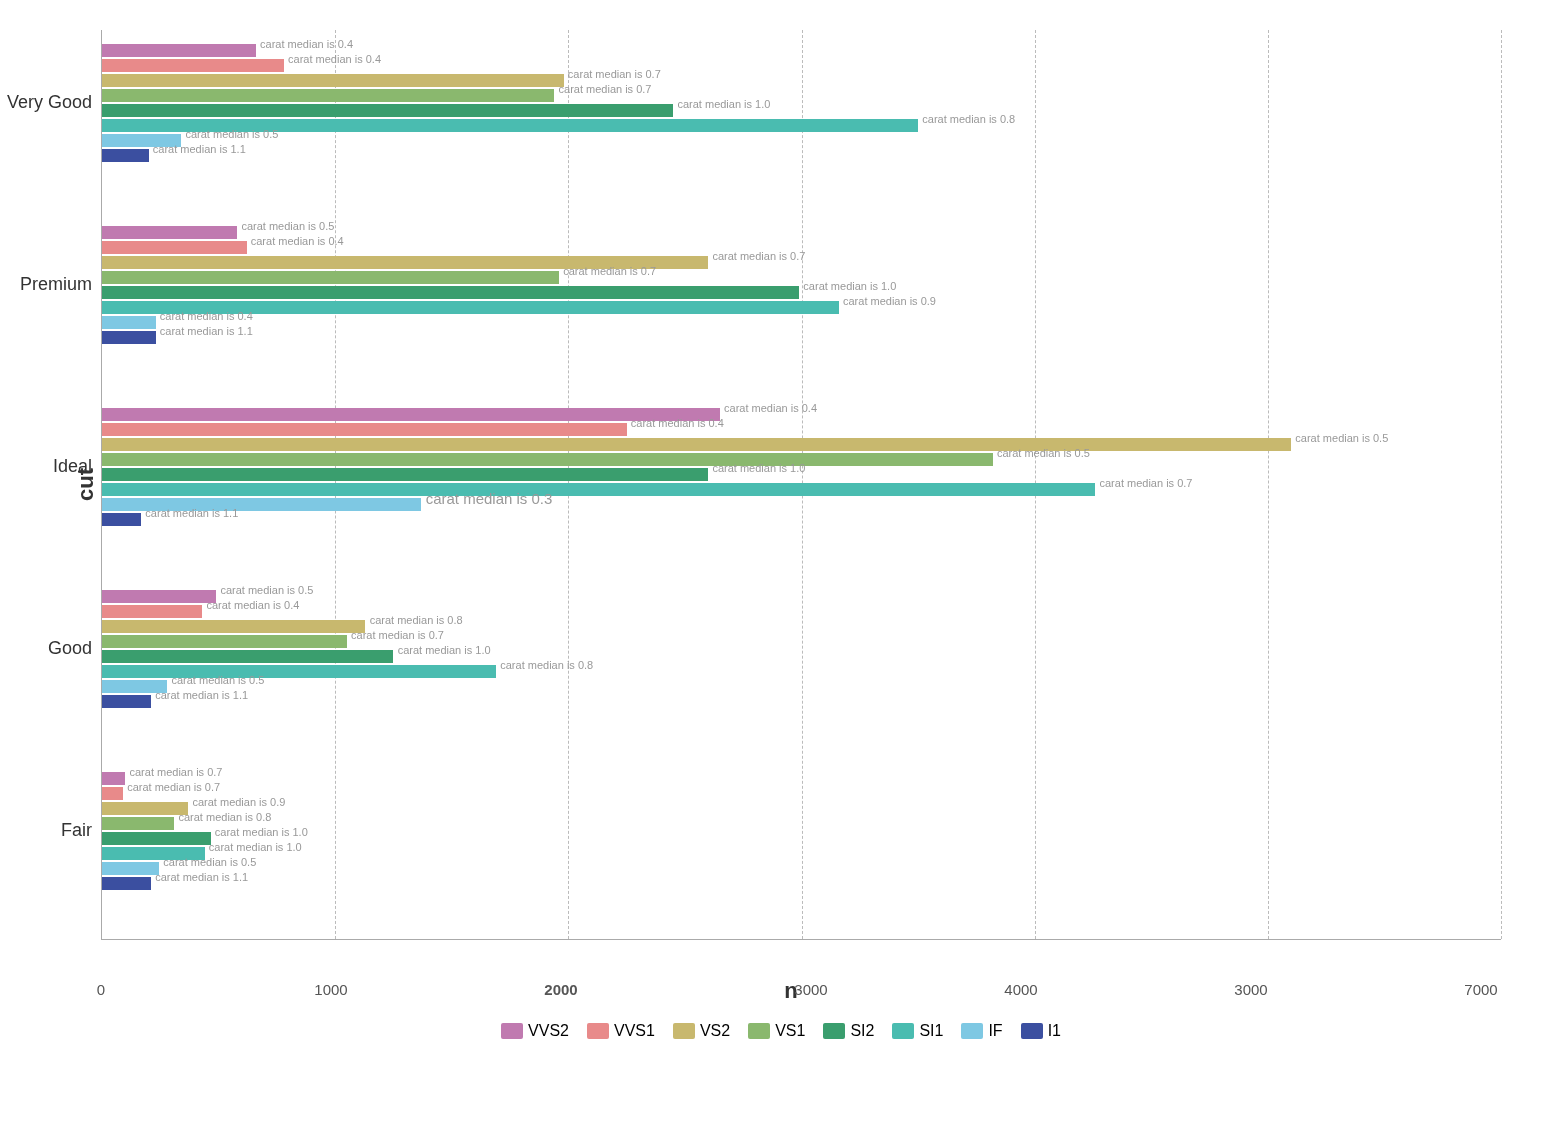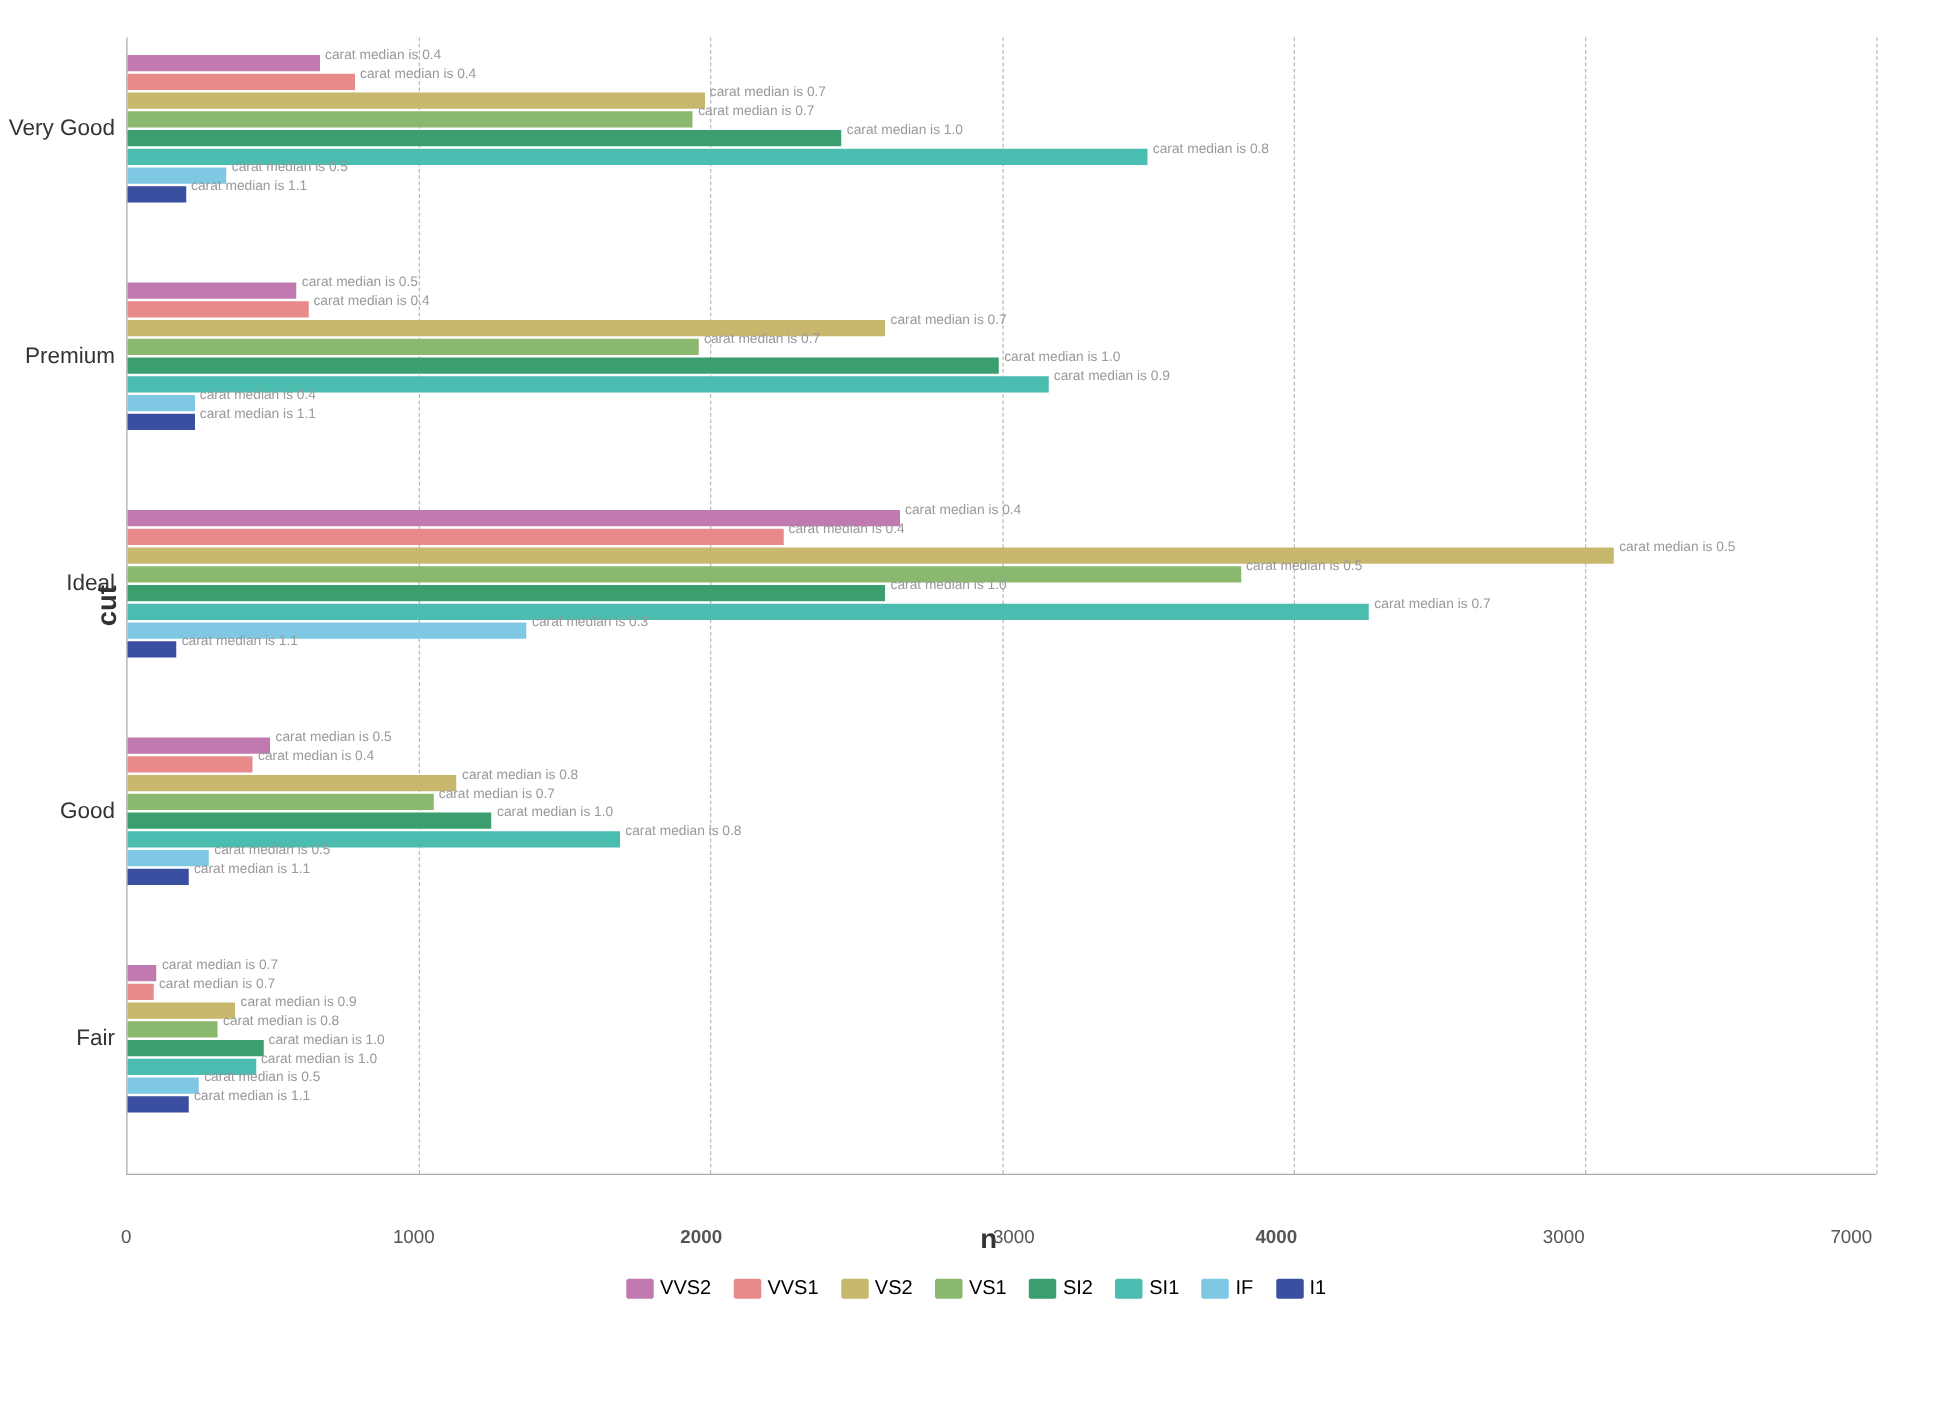--- a/index.html
+++ b/index.html
@@ -211,21 +211,21 @@
         <div style="position: absolute; top: 438px; left: 0px; right: 0px; height: 13px;">
           <div class="bar" style="width: 43.3333%; background-color: rgb(58, 158, 110); height: 13px; position: absolute; left: 0px; top: 0px;"></div>
           <div class="bar-label" style="position: absolute; left: 43.6333%; top: 0px; font-size: 11px; color: rgb(153, 153, 153); white-space: nowrap;">carat median is 1.0</div>
         </div>
         <div style="position: absolute; top: 453px; left: 0px; right: 0px; height: 13px;">
           <div class="bar" style="width: 71%; background-color: rgb(74, 188, 176); height: 13px; position: absolute; left: 0px; top: 0px;"></div>
           <div class="bar-label" style="position: absolute; left: 71.3%; top: 0px; font-size: 11px; color: rgb(153, 153, 153); white-space: nowrap;">carat median is 0.7</div>
         </div>
         <div style="position: absolute; top: 468px; left: 0px; right: 0px; height: 13px;">
           <div class="bar" style="width: 22.8333%; background-color: rgb(126, 200, 227); height: 13px; position: absolute; left: 0px; top: 0px;"></div>
-          <div class="bar-label" style="position: absolute; left: 23.1333%; top: 0px; font-size: 11px; color: rgb(153, 153, 153); white-space: nowrap;">carat median is 0.3</div>
+          <div class="bar-label" style="position: absolute; left: 23.1333%; top: 0px; font-size: 15px; color: rgb(153, 153, 153); white-space: nowrap;">carat median is 0.3</div>
         </div>
         <div style="position: absolute; top: 483px; left: 0px; right: 0px; height: 13px;">
           <div class="bar" style="width: 2.8%; background-color: rgb(59, 79, 160); height: 13px; position: absolute; left: 0px; top: 0px;"></div>
           <div class="bar-label" style="position: absolute; left: 3.1%; top: 0px; font-size: 11px; color: rgb(153, 153, 153); white-space: nowrap;">carat median is 1.1</div>
         </div>
         <div class="group-label" style="top: 608px;">Good</div>
         <div style="position: absolute; top: 560px; left: 0px; right: 0px; height: 13px;">
           <div class="bar" style="width: 8.16667%; background-color: rgb(192, 122, 176); height: 13px; position: absolute; left: 0px; top: 0px;"></div>
           <div class="bar-label" style="position: absolute; left: 8.46667%; top: 0px; font-size: 11px; color: rgb(153, 153, 153); white-space: nowrap;">carat median is 0.5</div>
         </div>
@@ -291,21 +291,21 @@
           <div class="bar-label" style="position: absolute; left: 3.8%; top: 0px; font-size: 11px; color: rgb(153, 153, 153); white-space: nowrap;">carat median is 1.1</div>
         </div>
       </div>
   </div>
   <div style="padding-left:40px; padding-right: 20px;">
     <div style="height:30px; position:relative;" id="x-axis-ticks-row">
         <div class="x-tick-label" style="left: 0%;">0</div>
         <div class="x-tick-label" style="left: 16.6667%;">1000</div>
         <div class="x-tick-label" style="left: 33.3333%; font-weight: bold;">2000</div>
         <div class="x-tick-label" style="left: 50%; margin-left: 20px;">3000</div>
-        <div class="x-tick-label" style="left: 66.6667%; font-weight: bold;">4000</div>
+        <div class="x-tick-label" style="left: 66.6667%;">4000</div>
         <div class="x-tick-label" style="left: 83.3333%;">3000</div>
         <div class="x-tick-label" style="left: 100%;">7000</div>
       </div>
     <div class="x-axis-label">n</div>
   </div>
 </div>
 
 <div class="legend" id="legend">
     <div class="legend-item">
       <div class="legend-swatch" style="background-color: rgb(192, 122, 176);"></div>

